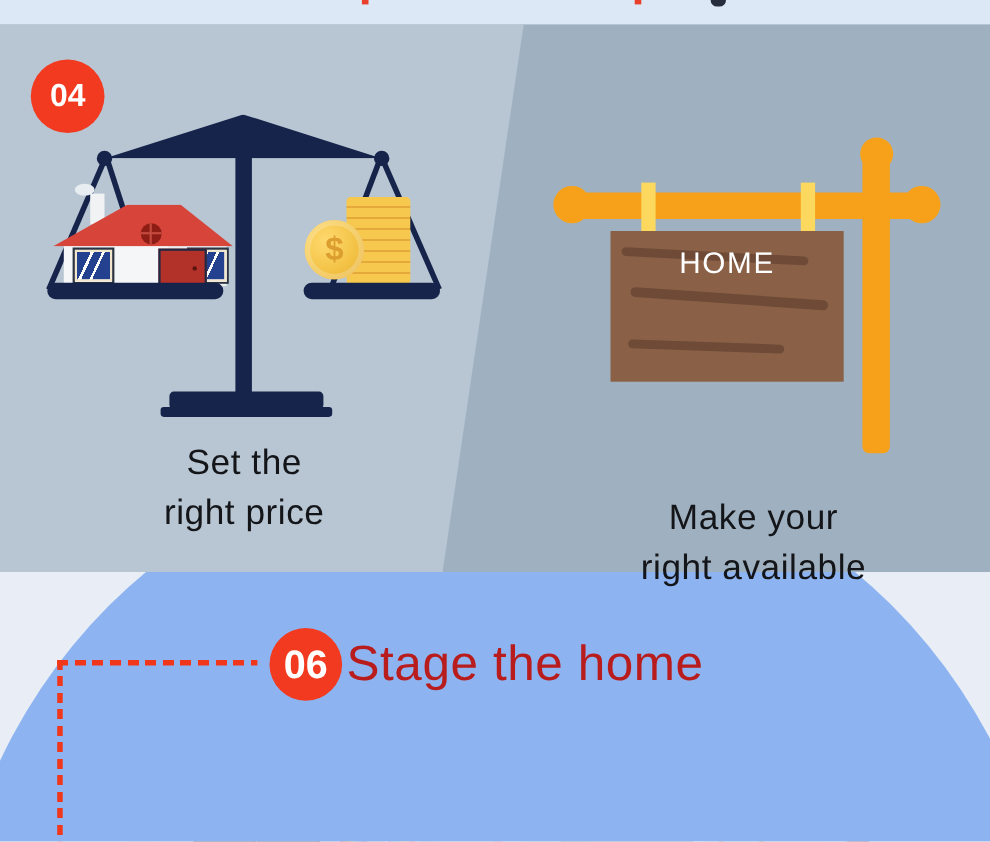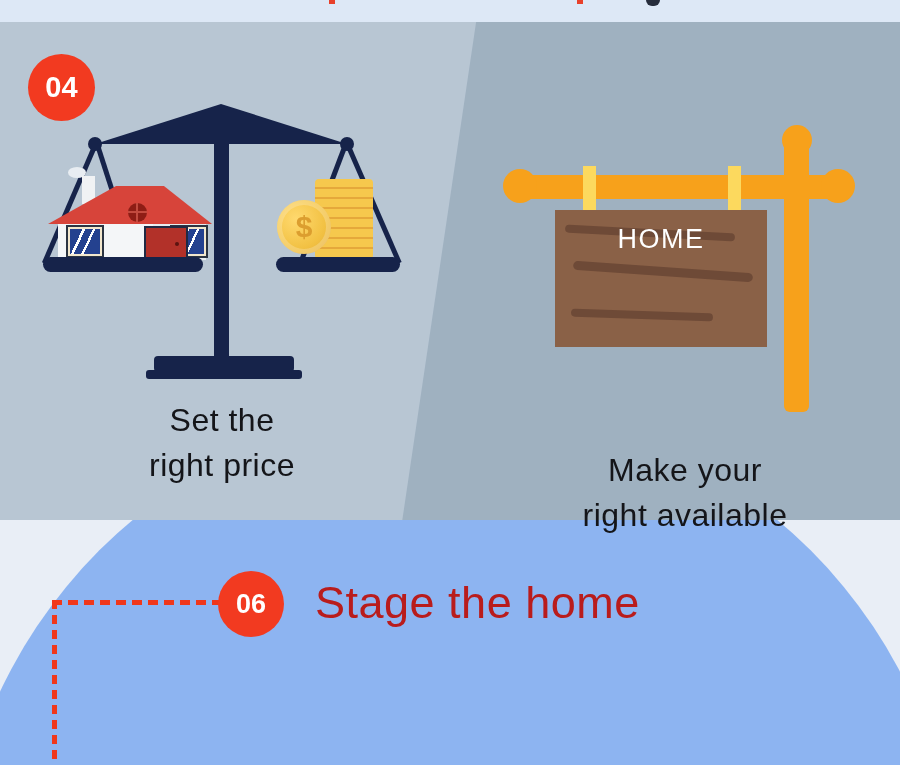--- a/index.html
+++ b/index.html
@@ -17,21 +17,21 @@
   .panels{left:0;top:22px;width:900px;height:498px;z-index:3;}
   .panel-right{position:absolute;inset:0;background:#9fb1c0;}
   .panel-left{position:absolute;inset:0;background:#b8c6d3;
               clip-path:polygon(0 0,52.9% 0,44.7% 100%,0 100%);}
 
   
   .badge{border-radius:50%;background:#f23a20;color:#fff;font-weight:bold;
          display:flex;align-items:center;justify-content:center;z-index:4;}
   .badge4{left:28px;top:54px;width:67px;height:67px;font-size:29px;}
   .badge5{left:806px;top:55px;width:71px;height:71px;font-size:30px;}
-  .badge6{left:218px;top:571px;width:66px;height:66px;font-size:27px;z-index:2;}
+  .badge6{left:245px;top:571px;width:66px;height:66px;font-size:36px;z-index:2;}
 
   
   .step-label{z-index:4;color:#141519;font-size:32px;line-height:45px;text-align:center;letter-spacing:.5px;}
   .label4{left:72px;top:398px;width:300px;}
   .label5{left:525px;top:404px;width:320px;margin-top:44px;}
   .title6{left:315px;top:577px;font-size:45px;color:#b91c1c;z-index:2;letter-spacing:.5px;}
 
   
   .scale *{position:absolute;}
   .navy{background:#16234a;}

